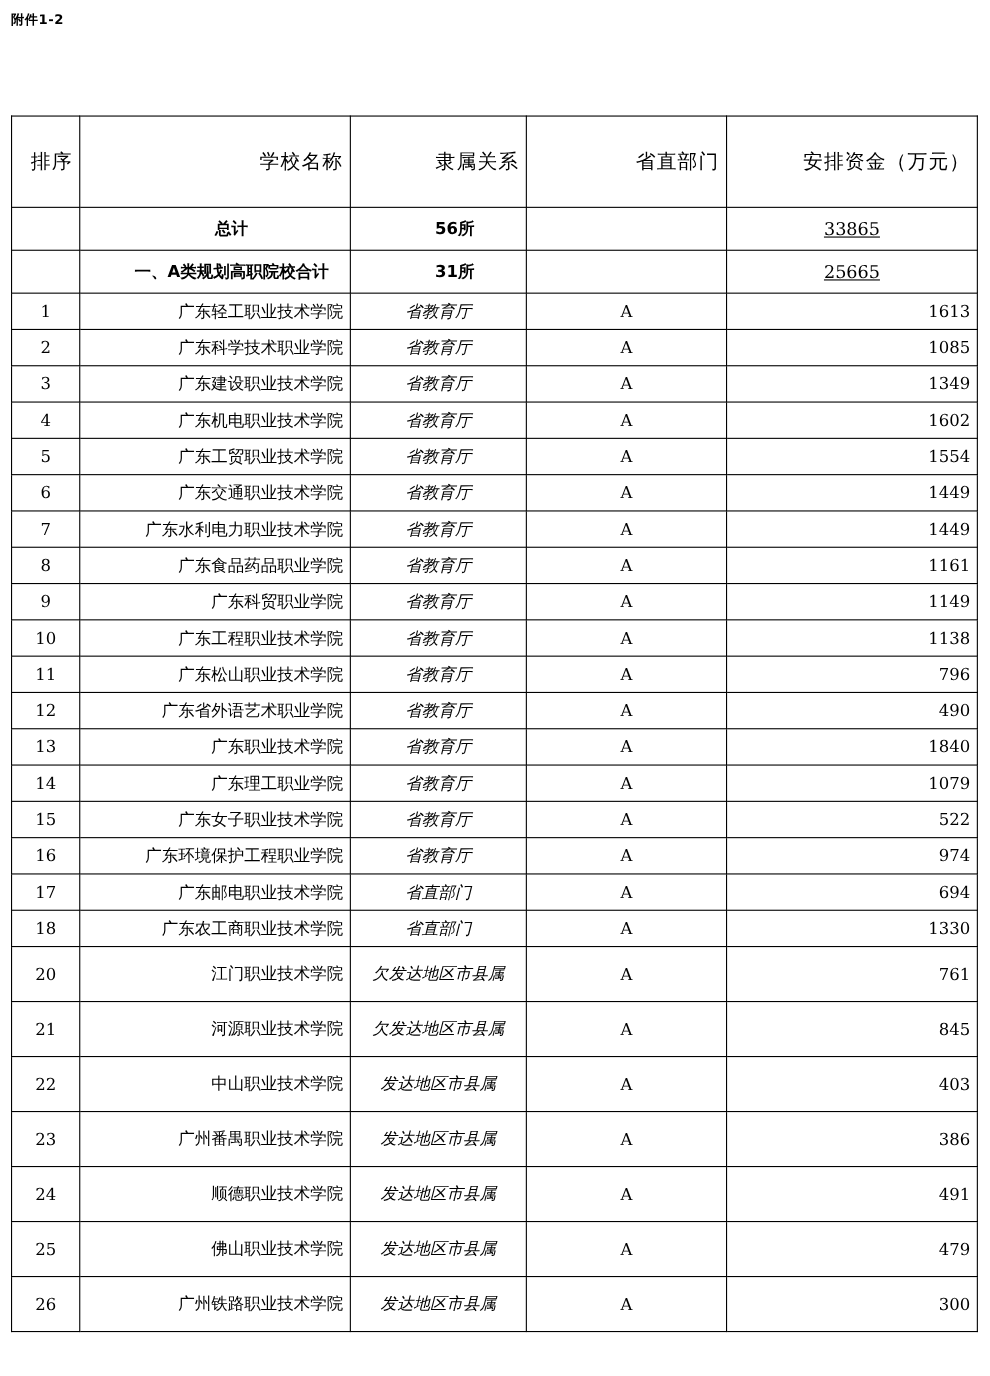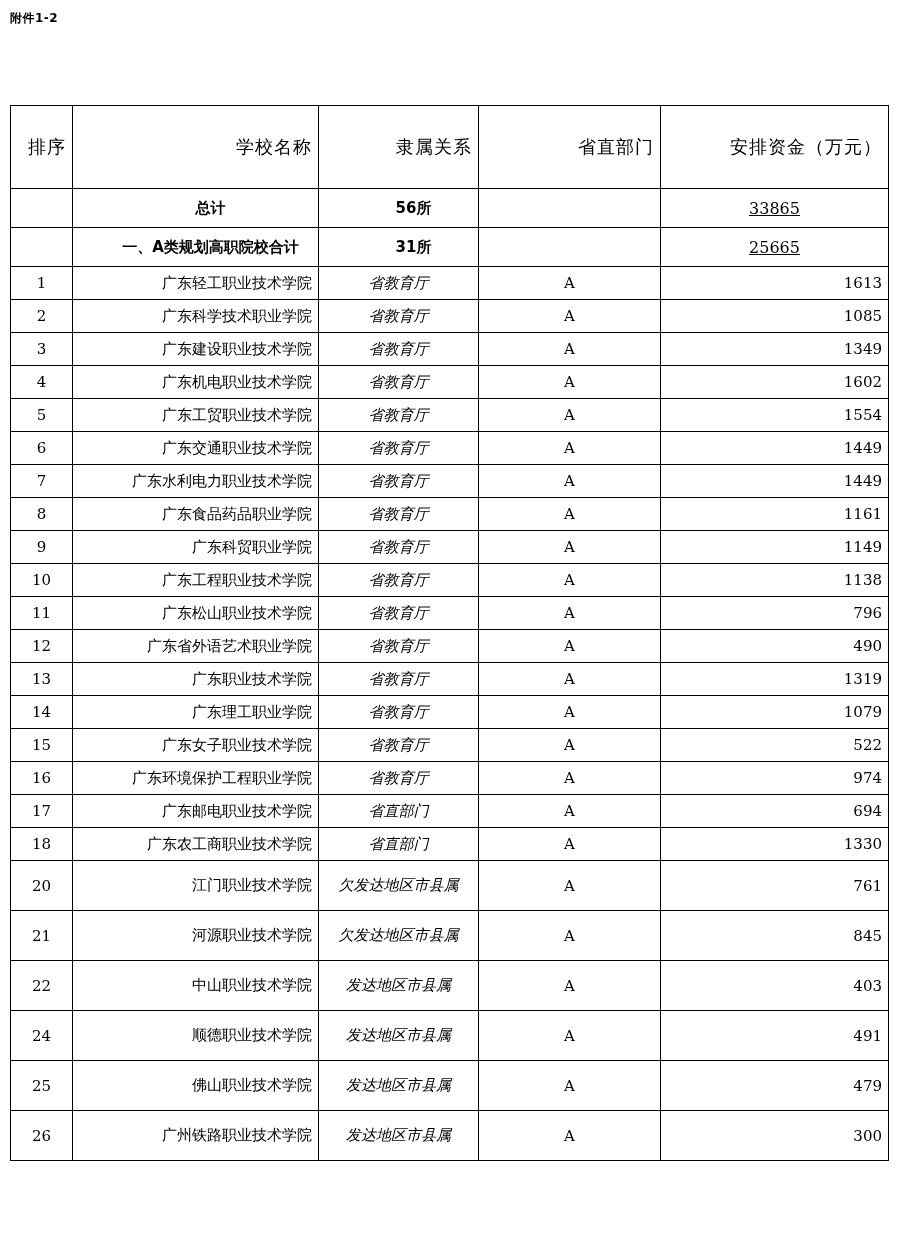--- a/index.html
+++ b/index.html
@@ -222,21 +222,21 @@
             <td class="school">广东省外语艺术职业学院</td>
             <td class="affil">省教育厅</td>
             <td class="plan">A</td>
             <td class="amount">490</td>
           </tr>
           <tr class="data-row">
             <td class="rank">13</td>
             <td class="school">广东职业技术学院</td>
             <td class="affil">省教育厅</td>
             <td class="plan">A</td>
-            <td class="amount">1319</td>
+            <td class="amount">1840</td>
           </tr>
           <tr class="data-row">
             <td class="rank">14</td>
             <td class="school">广东理工职业学院</td>
             <td class="affil">省教育厅</td>
             <td class="plan">A</td>
             <td class="amount">1079</td>
           </tr>
           <tr class="data-row">
             <td class="rank">15</td>
@@ -281,20 +281,27 @@
             <td class="amount">845</td>
           </tr>
           <tr class="data-row tall">
             <td class="rank">22</td>
             <td class="school">中山职业技术学院</td>
             <td class="affil">发达地区市县属</td>
             <td class="plan">A</td>
             <td class="amount">403</td>
           </tr>
           <tr class="data-row tall">
+            <td class="rank">23</td>
+            <td class="school">广州番禺职业技术学院</td>
+            <td class="affil">发达地区市县属</td>
+            <td class="plan">A</td>
+            <td class="amount">386</td>
+          </tr>
+          <tr class="data-row tall">
             <td class="rank">24</td>
             <td class="school">顺德职业技术学院</td>
             <td class="affil">发达地区市县属</td>
             <td class="plan">A</td>
             <td class="amount">491</td>
           </tr>
           <tr class="data-row tall">
             <td class="rank">25</td>
             <td class="school">佛山职业技术学院</td>
             <td class="affil">发达地区市县属</td>

